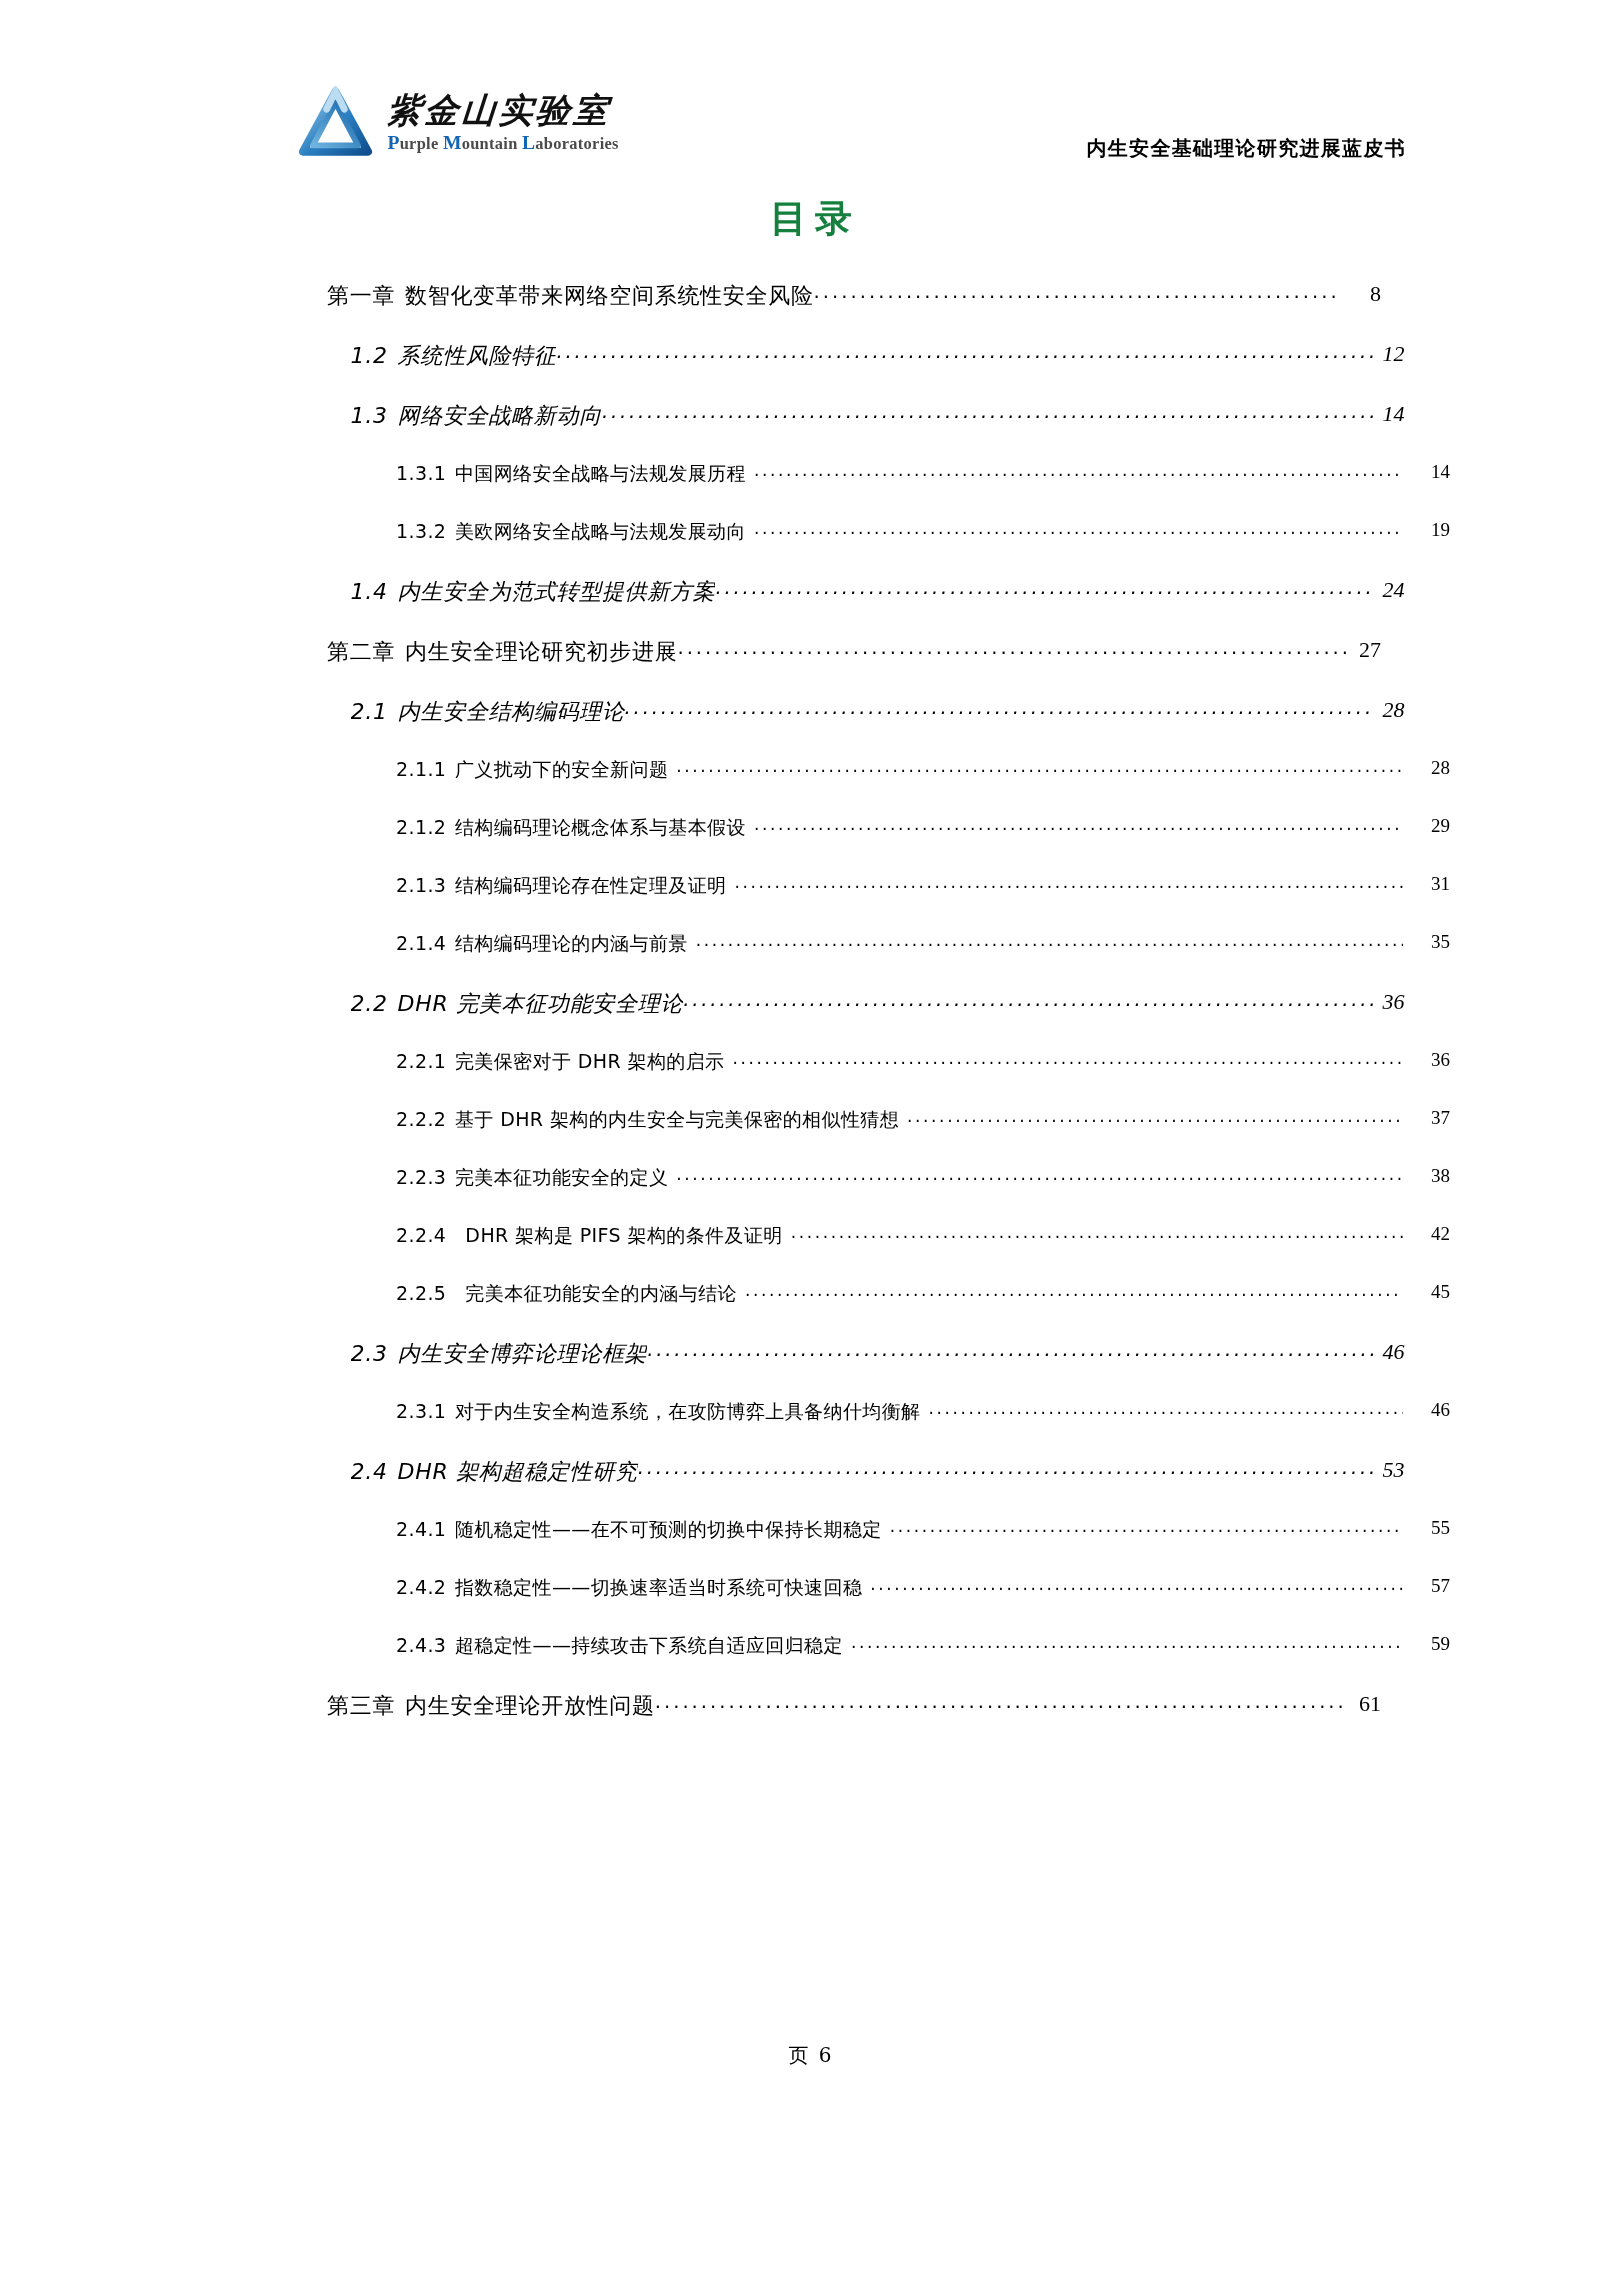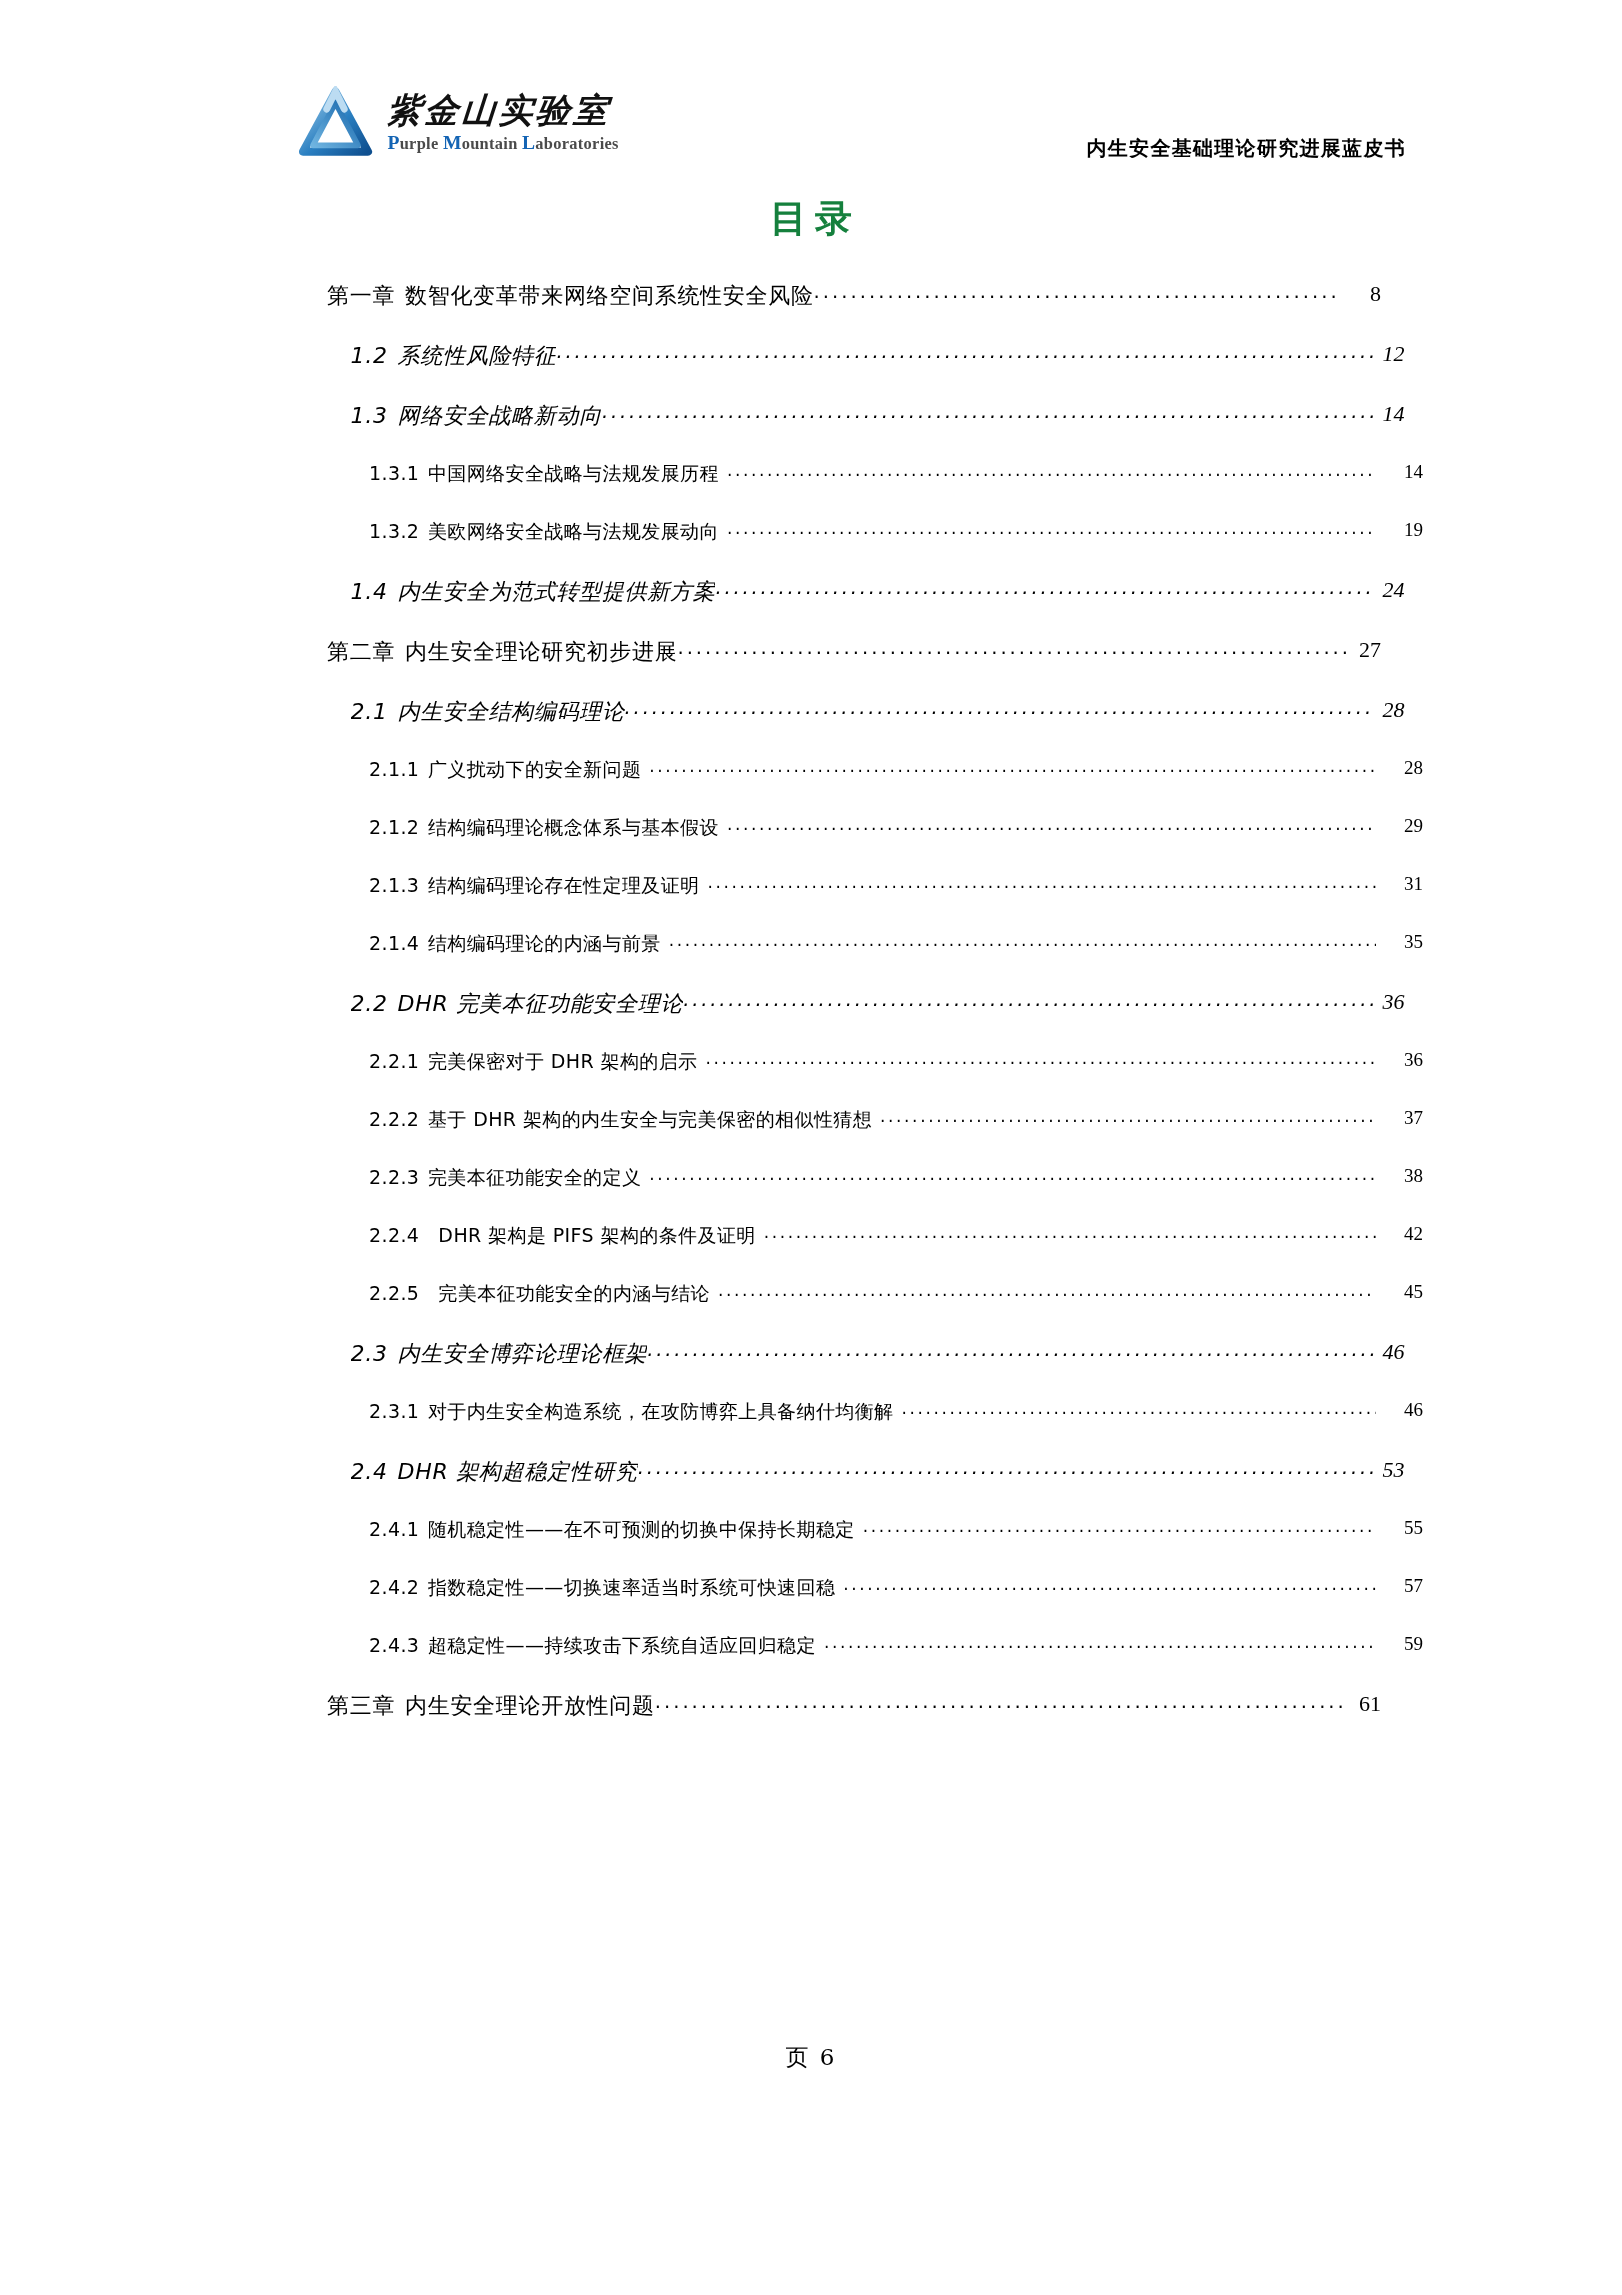--- a/index.html
+++ b/index.html
@@ -170,21 +170,21 @@
     font-size: 22px;
     min-width: 31px;
   }
   .lv2 .toc-dots::before { letter-spacing: 2.8px; }
 
   
   .lv3 {
     height: 58px;
     font-family: "DejaVu Sans", sans-serif;
     font-size: 19px;
-    margin-left: 42px;
+    margin-left: 69px;
     gap: 8px;
   }
   .lv3 .toc-label { letter-spacing: 0.4px; }
   .lv3 .toc-page {
     font-family: "Liberation Serif", serif;
     font-size: 19px;
     min-width: 30px;
     padding-left: 9.2px;
   }
   .lv3 .toc-dots::before {
@@ -196,21 +196,21 @@
   .num-wide { margin-right: 1.0em; }
 
   
   .footer {
     position: absolute;
     top: 2042px;
     left: 0;
     width: 100%;
     text-align: center;
     font-family: "DejaVu Serif", serif;
-    font-size: 23px;
+    font-size: 20px;
     letter-spacing: 2px;
     color: #000000;
   }
 </style>
 </head>
 <body>
 
 <div class="page">
 
   <div class="header">

